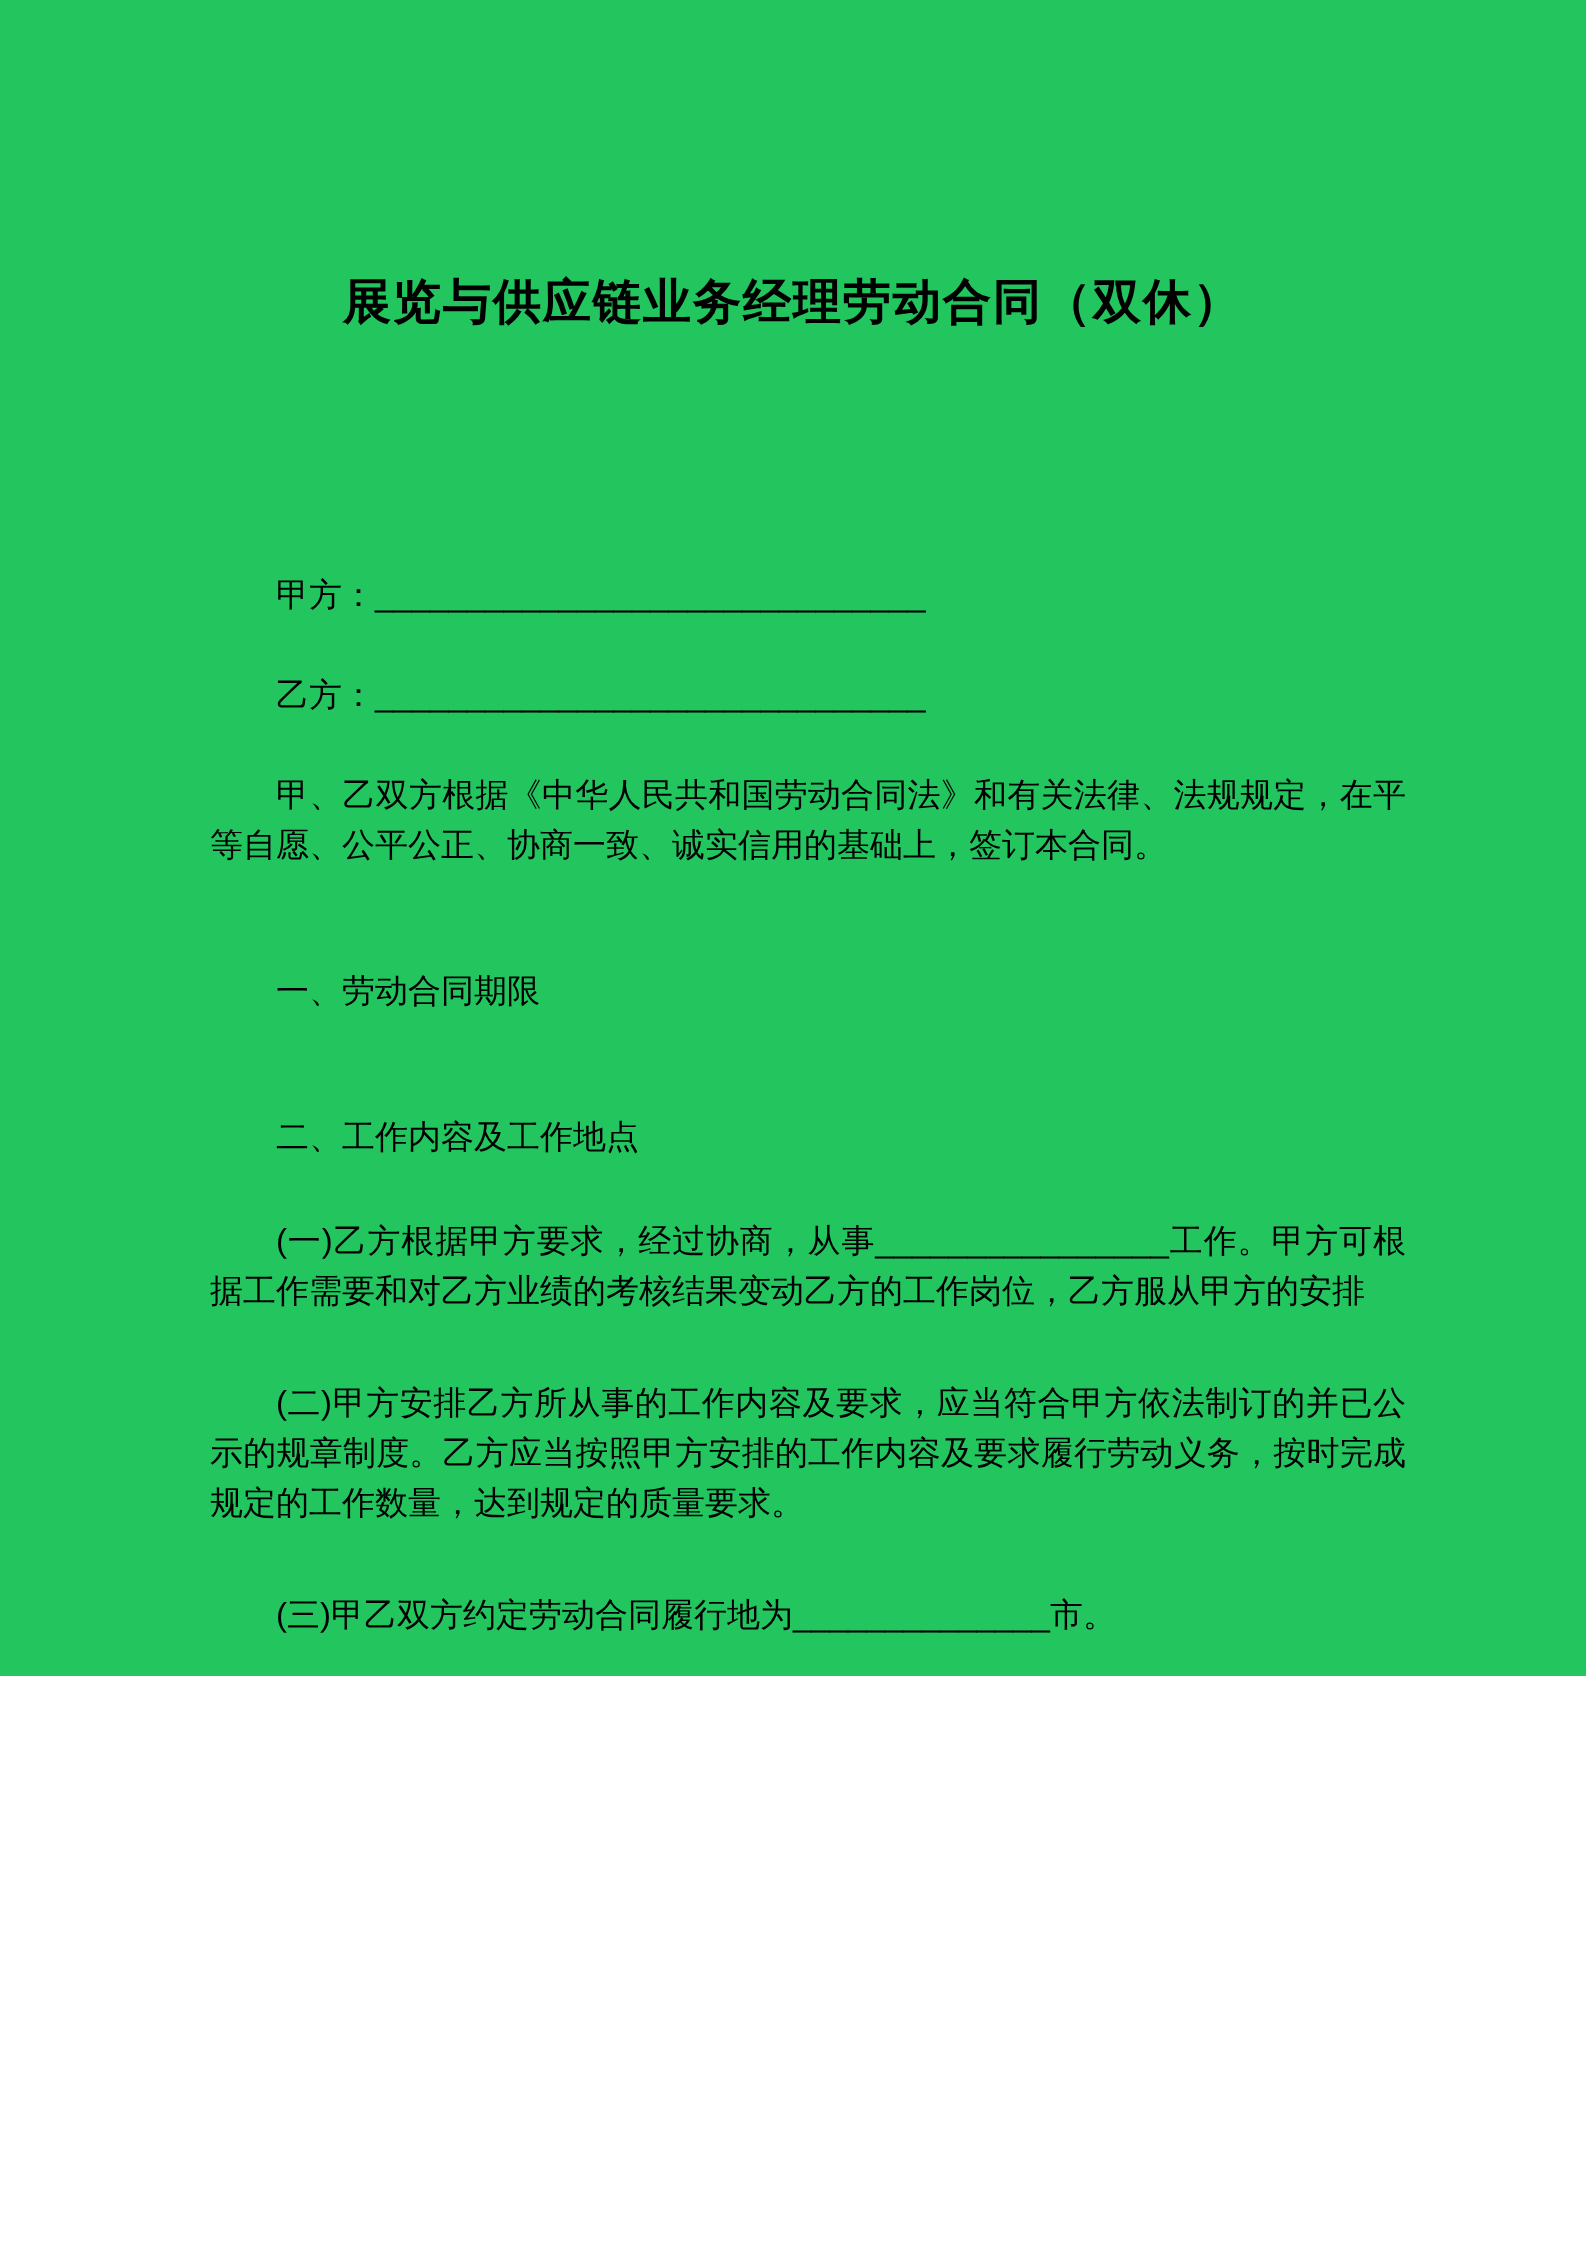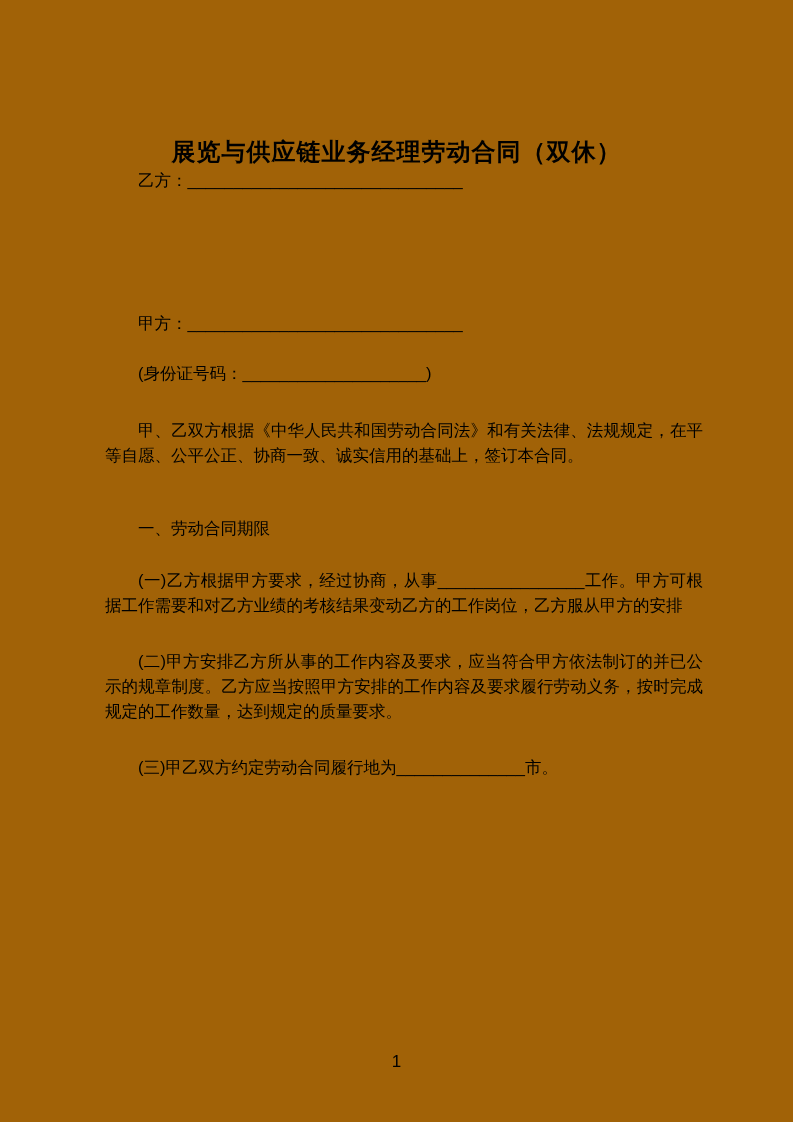--- a/index.html
+++ b/index.html
@@ -3,22 +3,22 @@
 <meta charset="utf-8">
 <style>
   html, body {
     margin: 0;
     padding: 0;
     background: #ffffff;
   }
   .page {
     position: relative;
     width: 793px;
-    height: 1122px;
-    background: #a16207;
+    height: 838px;
+    background: #22c55e;
     color: #000000;
     font-family: "Liberation Sans", sans-serif;
     overflow: hidden;
     box-sizing: border-box;
   }
   .doc-title {
     margin: 0;
     padding: 135px 0 0 0;
     text-align: center;
     font-size: 24px;
@@ -60,31 +60,31 @@
 </style>
 </head>
 <body>
 
 <div class="page">
 
   <h1 class="doc-title">展览与供应链业务经理劳动合同（双休）</h1>
 
   <div class="doc-content">
 
+    <p class="party-line party-a"><span>甲方：</span><span class="blank">______________________________</span></p>
+
     <p class="party-line"><span>乙方：</span><span class="blank">______________________________</span></p>
 
-    <p class="party-line party-a"><span>甲方：</span><span class="blank">______________________________</span></p>
-
-    <p class="id-line">(身份证号码：____________________)</p>
 
     <p class="preamble">甲、乙双方根据《中华人民共和国劳动合同法》和有关法律、法规规定，在平等自愿、公平公正、协商一致、诚实信用的基础上，签订本合同。</p>
 
     <p class="heading">一、劳动合同期限</p>
 
 
+    <p class="heading">二、工作内容及工作地点</p>
 
     <p class="item-1">(一)乙方根据甲方要求，经过协商，从事________________工作。甲方可根据工作需要和对乙方业绩的考核结果变动乙方的工作岗位，乙方服从甲方的安排</p>
 
     <p class="item-2">(二)甲方安排乙方所从事的工作内容及要求，应当符合甲方依法制订的并已公示的规章制度。乙方应当按照甲方安排的工作内容及要求履行劳动义务，按时完成规定的工作数量，达到规定的质量要求。</p>
 
     <p class="item-3">(三)甲乙双方约定劳动合同履行地为______________市。</p>
 
 
   </div>
 

